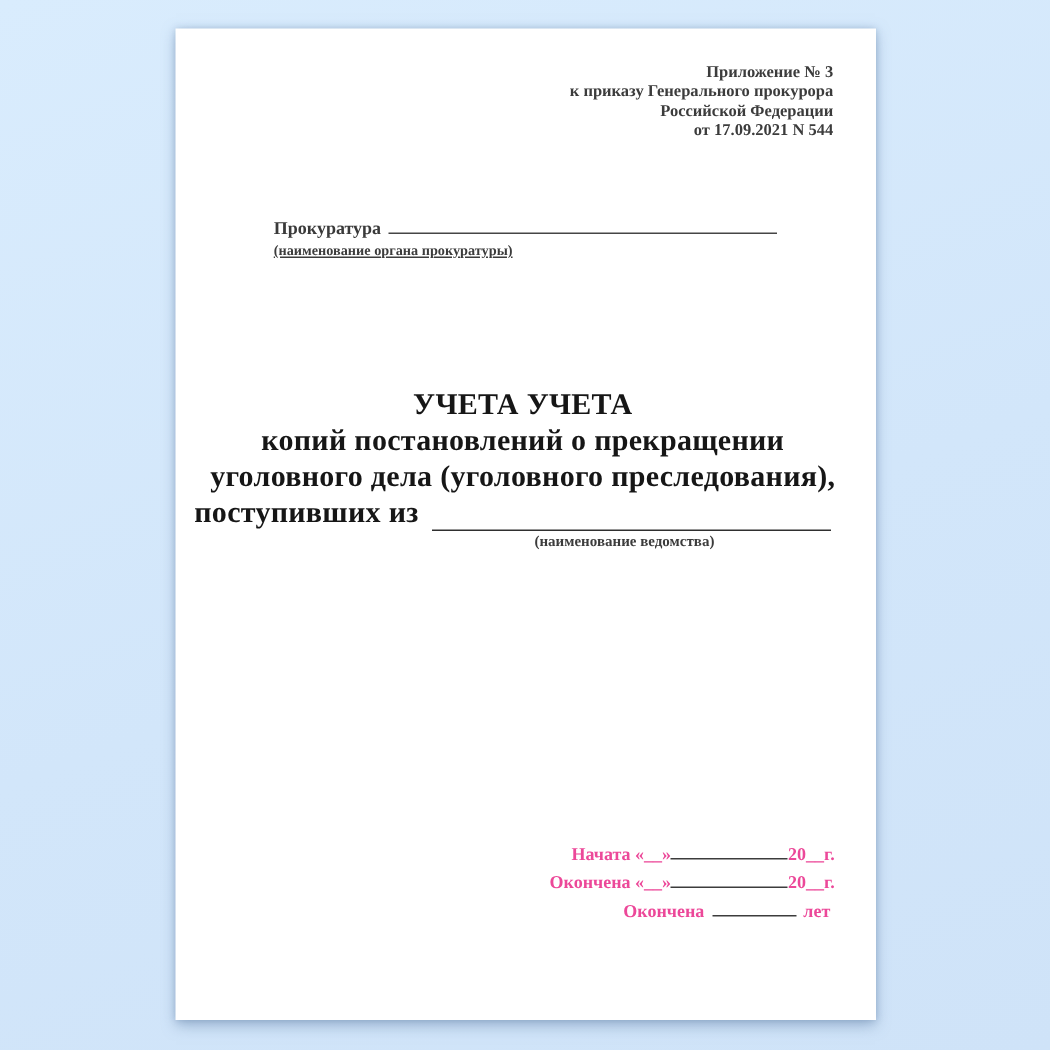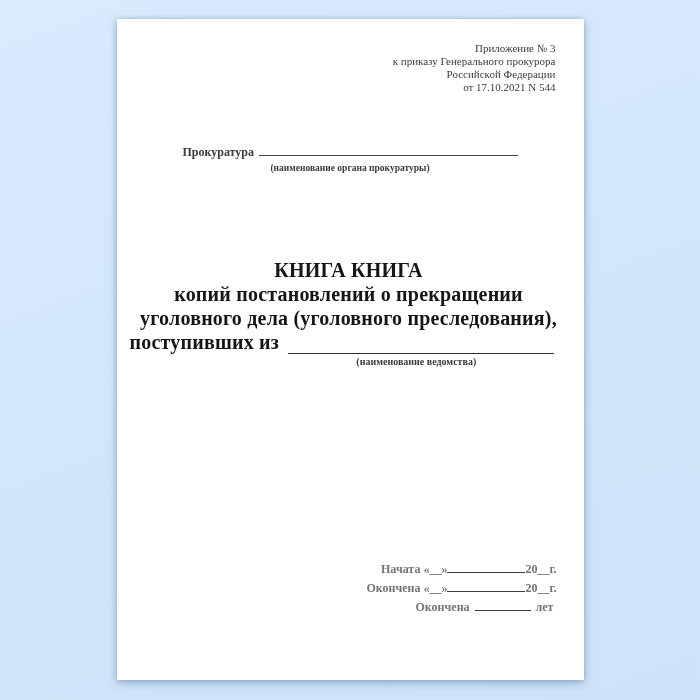--- a/index.html
+++ b/index.html
@@ -23,21 +23,21 @@
     color: #343434;
     box-sizing: border-box;
   }
 
   
   .annotation {
     padding: 23px 28px 0 0;
     text-align: right;
     font-size: 11px;
     line-height: 13px;
-    font-weight: 400;
+    font-weight: 700;
     color: #3c3c3c;
   }
 
   
   .field-block {
     margin: 50px 66px 0 66px;
     font-size: 12px;
     font-weight: 700;
     color: #3a3a3a;
   }
@@ -51,25 +51,26 @@
     display: inline-block;
     border-bottom: 1px solid #454545;
   }
   .field-row .blank-line {
     flex: 1;
     margin-left: 5px;
     height: 11px;
   }
   .field-caption {
     margin-top: 3px;
-    text-align: center;
+    text-align: left;
     font-size: 9.5px;
     line-height: 11px;
     font-weight: 700;
     color: #3c3c3c;
+    text-decoration: underline;
   }
 
   
   .title-block {
     margin: 84px 16px 0 13px;
     text-align: center;
     font-size: 20px;
     line-height: 24px;
     font-weight: 700;
     color: #161616;
@@ -111,21 +112,21 @@
   }
 
   
   .dates-block {
     position: absolute;
     right: 27px;
     bottom: 66px;
     font-size: 12px;
     line-height: 14px;
     font-weight: 700;
-    color: #737373;
+    color: #ec4899;
   }
   .date-row {
     display: flex;
     justify-content: flex-end;
     align-items: baseline;
     margin-top: 4px;
   }
   .date-row:first-child { margin-top: 0; }
   .date-blank {
     width: 78px;
@@ -142,33 +143,33 @@
 </style>
 </head>
 <body>
 
 <div class="page">
 
   <div class="annotation">
     <div>Приложение № 3</div>
     <div>к приказу Генерального прокурора</div>
     <div>Российской Федерации</div>
-    <div>от 17.10.2021 N 544</div>
+    <div>от 17.09.2021 N 544</div>
   </div>
 
   <div class="field-block">
     <div class="field-row">
       <span class="field-label">Прокуратура</span>
       <span class="blank-line"></span>
     </div>
     <div class="field-caption">(наименование органа прокуратуры)</div>
   </div>
 
   <div class="title-block">
-    <div class="title-line">КНИГА КНИГА</div>
+    <div class="title-line">УЧЕТА УЧЕТА</div>
     <div class="title-line">копий постановлений о прекращении</div>
     <div class="title-line">уголовного дела (уголовного преследования),</div>
     <div class="title-line4">
       <span class="title-prefix">поступивших из</span>
       <span class="blank-line title-blank"></span>
     </div>
     <div class="title-caption-row">
       <span class="prefix-ghost">поступивших из</span>
       <span class="title-caption">(наименование ведомства)</span>
     </div>

